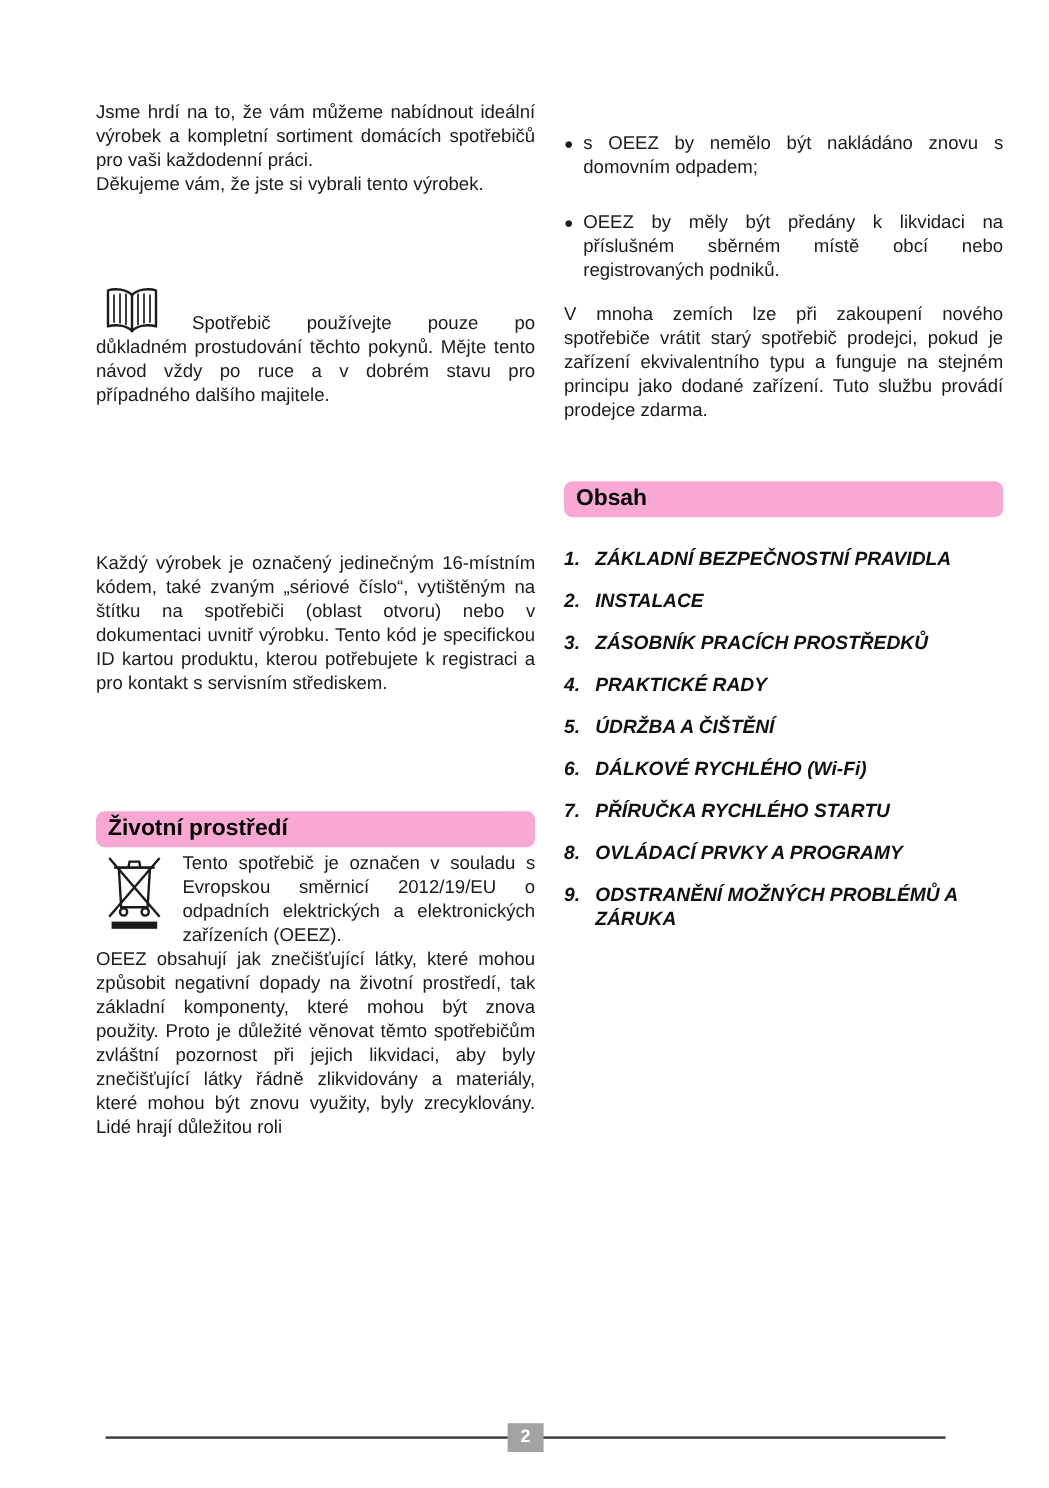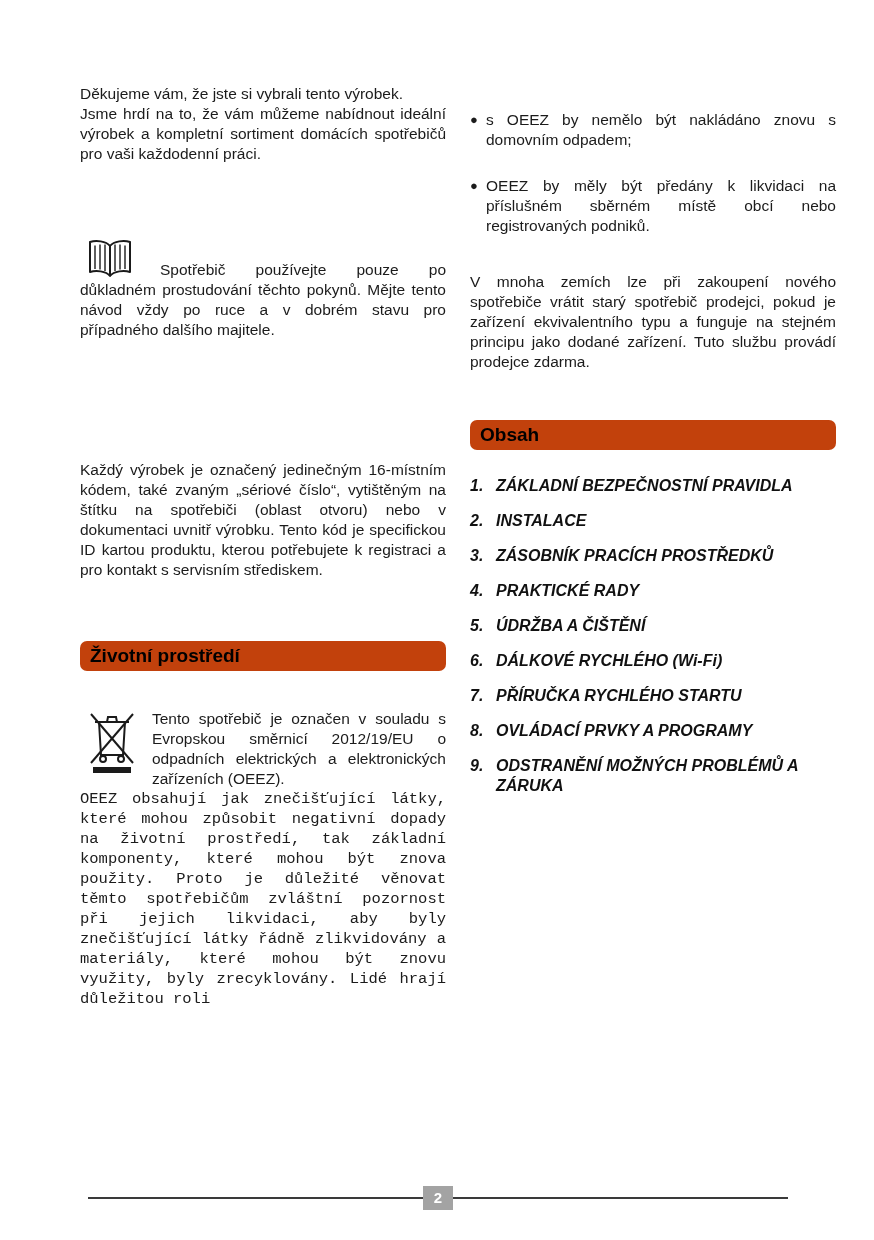--- a/index.html
+++ b/index.html
@@ -13,31 +13,31 @@
 
   .mt-manual { margin-top:40px; }
 
   .book-block { position:relative; margin-top:74px; }
   .book-icon  { position:absolute; left:6px; top:0; width:48px; height:42px; }
   .book-text  { padding-top:22px; text-indent:80px; }
 
   .serial { margin-top:120px; }
 
   .section-header {
-    background:#c2410c; border-radius:7px; height:30px; line-height:30px;
+    background:#f9a8d4; border-radius:7px; height:30px; line-height:30px;
     font-size:19px; font-weight:700; color:#000000; padding-left:10px;
     box-sizing:border-box; text-align:left;
   }
-  .env-header { margin-top:61px; }
+  .env-header { margin-top:96px; }
 
-  .weee-block { margin-top:38px; }
+  .weee-block { margin-top:4px; }
   .weee-icon  { float:left; width:52px; height:66px; margin:0 14px 2px 6px; }
-  .env-detail { clear:left;font-family:Liberation Mono, monospace; }
+  .env-detail { clear:left; }
 
-  .r-return { margin-top:36px; }
+  .r-return { margin-top:17px; }
   .toc-header { margin-top:48px; }
 
   ul.bullets { list-style:none; margin:0; padding:0; }
   ul.bullets li {
     position:relative; padding-left:16px; margin-top:26px;
     text-align:justify; font-size:15.5px; line-height:20px; color:#1b1b1b;
   }
   ul.bullets .bullet { position:absolute; left:0; top:0; font-size:13px; line-height:20px; color:#1b1b1b; }
 
   ol.toc { list-style:none; margin:26px 0 0 0; padding:0; }
@@ -55,22 +55,22 @@
     width:30px; height:24px; background:#a3a3a3; color:#ffffff;
     font-size:15px; font-weight:700; text-align:center; line-height:24px;
   }
 </style>
 </head>
 <body>
 
 <div class="page">
 
   <div class="col-left">
+    <p>Jsme hrdí na to, že vám můžeme nabídnout ideální výrobek a kompletní sortiment domácích spotřebičů pro vaši každodenní práci.</p>
     <p>Děkujeme vám, že jste si vybrali tento výrobek.</p>
-    <p>Jsme hrdí na to, že vám můžeme nabídnout ideální výrobek a kompletní sortiment domácích spotřebičů pro vaši každodenní práci.</p>
 
     <div class="book-block">
       <svg class="book-icon" viewBox="0 0 48 42" aria-hidden="true">
         <g fill="#ffffff" stroke="#1a1a1a" stroke-width="2" stroke-linejoin="round">
           <path d="M24 8 C20 3 10 2 4 4 L4 34 C10 32 20 33 24 38 C28 33 38 32 44 34 L44 4 C38 2 28 3 24 8 Z"></path>
         </g>
         <g fill="none" stroke="#1a1a1a" stroke-width="2">
           <path d="M24 8 L24 38"></path>
         </g>
         <g fill="none" stroke="#1a1a1a" stroke-width="1.4">

